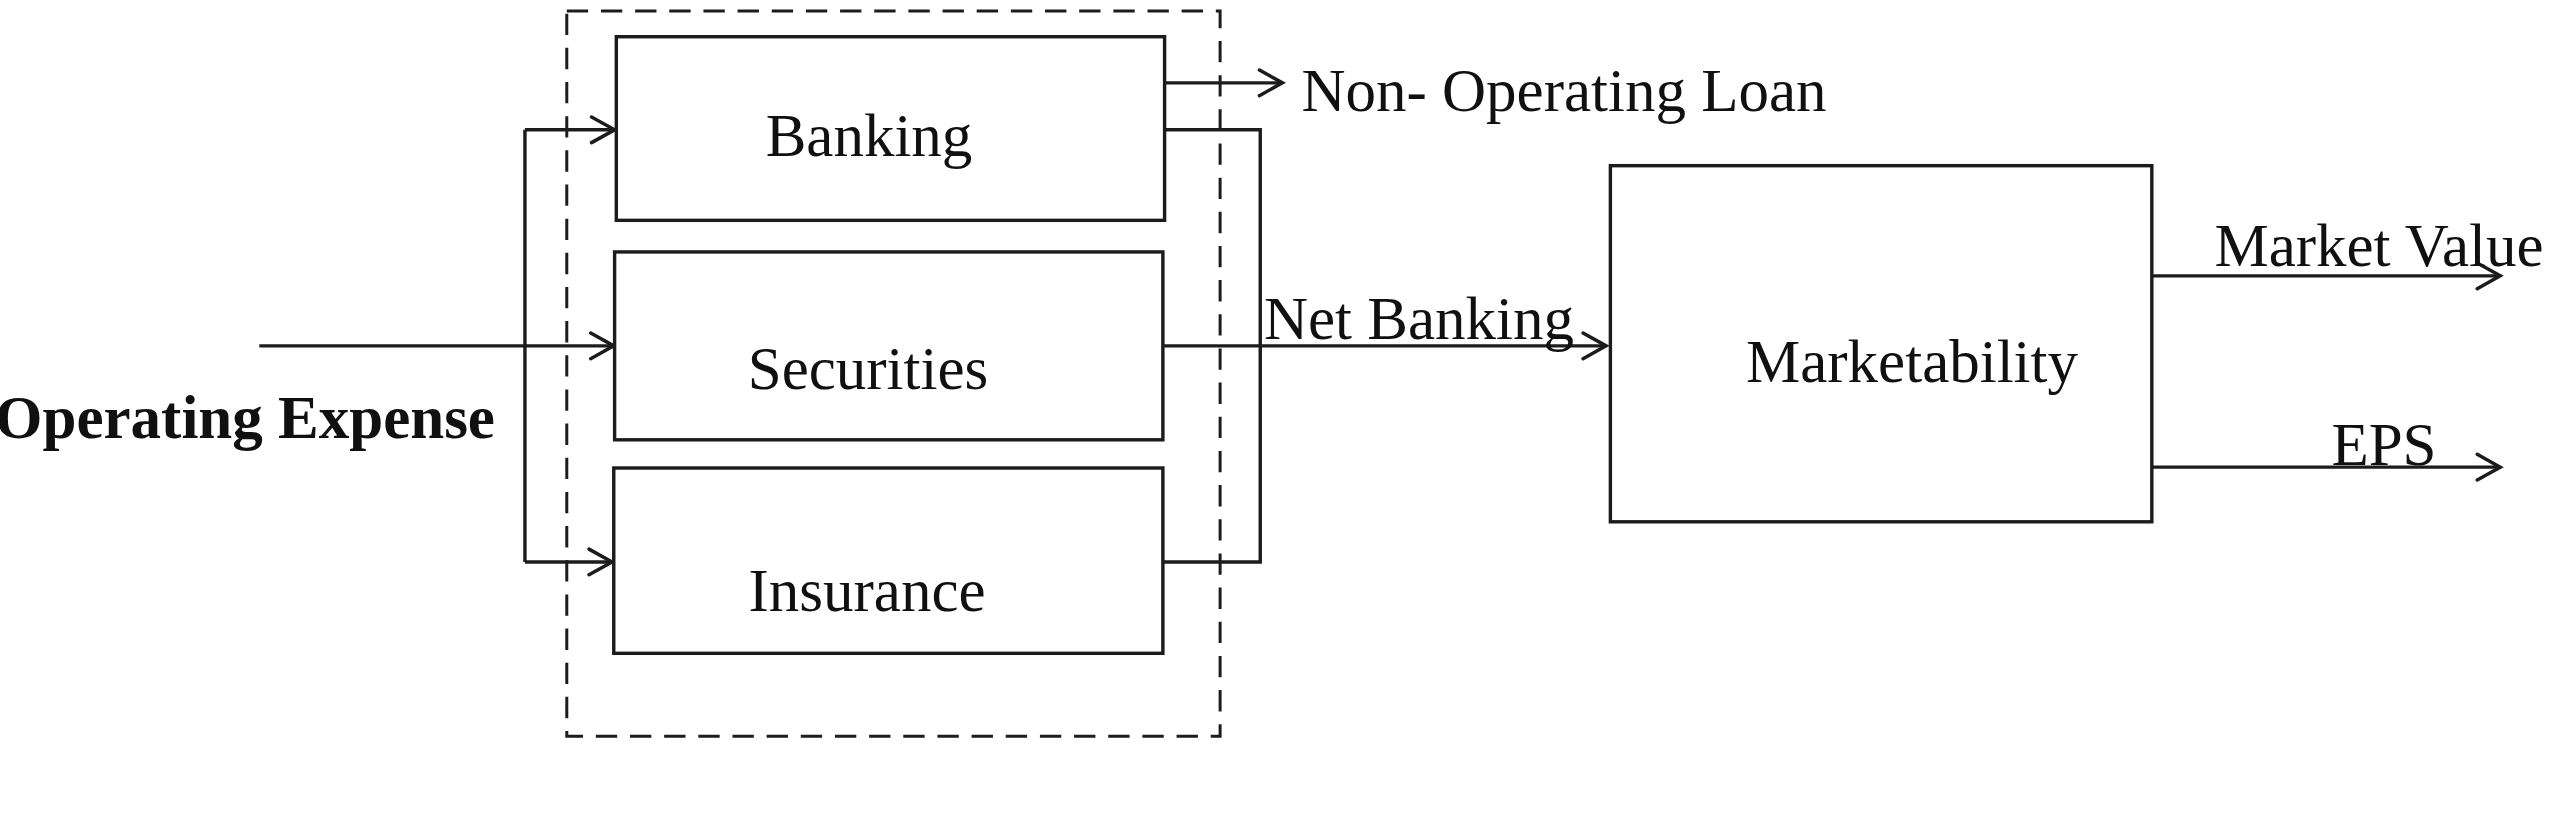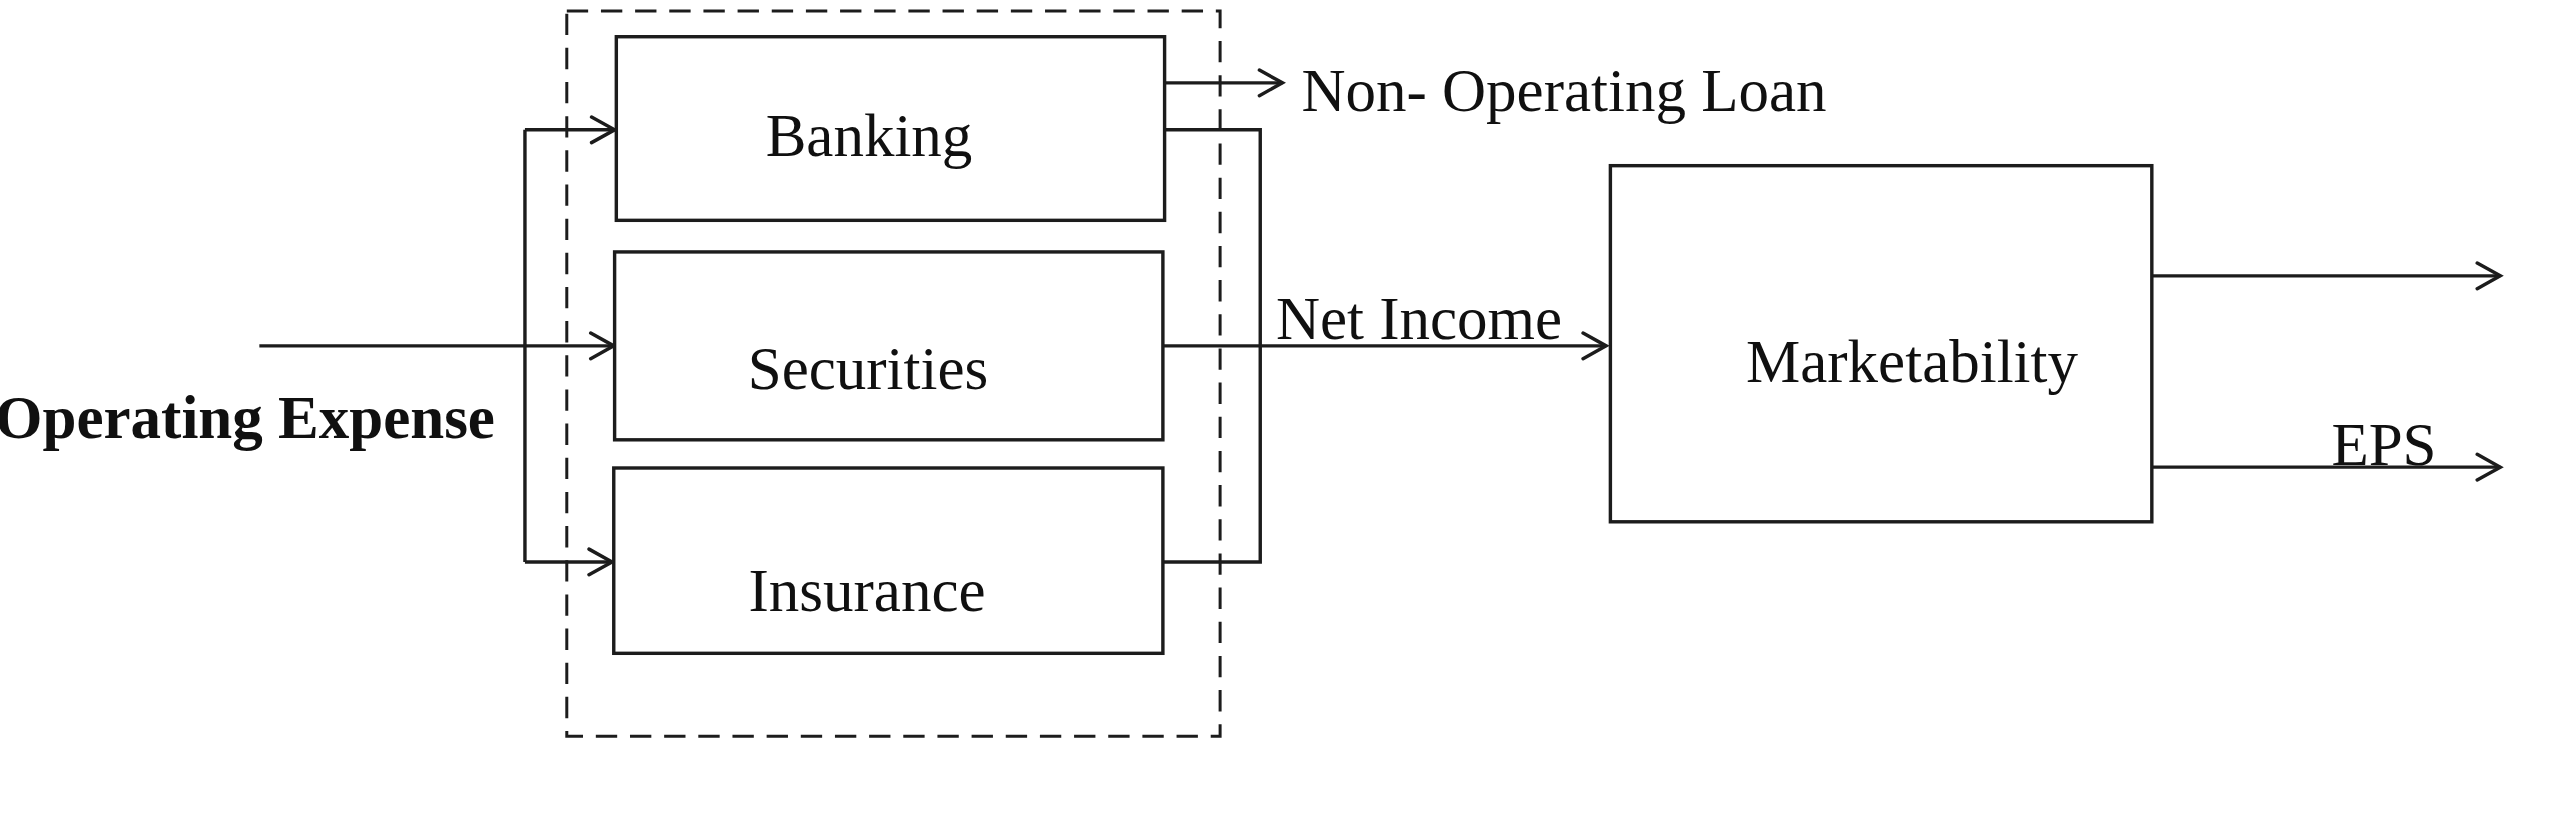--- a/index.html
+++ b/index.html
@@ -61,18 +61,19 @@
     <rect x="1810" y="194" width="634" height="417" fill="#ffffff" stroke-width="4"></rect>
   </svg>
 
   <div class="lbl" style="left:869px; top:135px;">Banking</div>
   <div class="lbl" style="left:868px; top:368px;">Securities</div>
   <div class="lbl" style="left:867px; top:590px;">Insurance</div>
   <div class="lbl" style="left:1912px; top:361px;">Marketability</div>
 
   <div class="lbl" style="left:245px; top:417px;font-weight:bold;">Operating Expense</div>
   <div class="lbl" style="left:1564px; top:90px;">Non- Operating Loan</div>
-  <div class="lbl" style="left:1419px; top:318px;">Net Income</div>
+  <div class="lbl" style="left:1419px; top:318px;">Net Banking</div>
+  <div class="lbl" style="left:2379px; top:245px;">Market Value</div>
   <div class="lbl" style="left:2384px; top:444px;">EPS</div>
 
 
 </div>
 
 
 </body></html>

